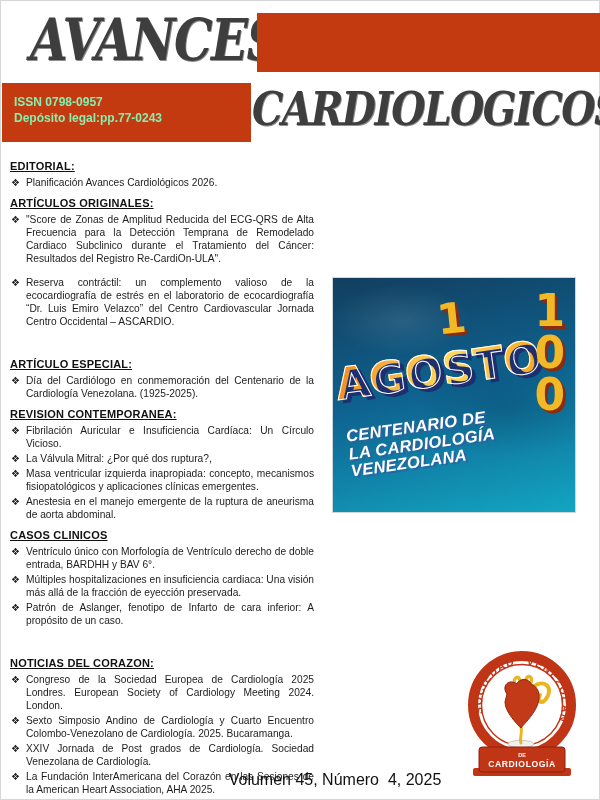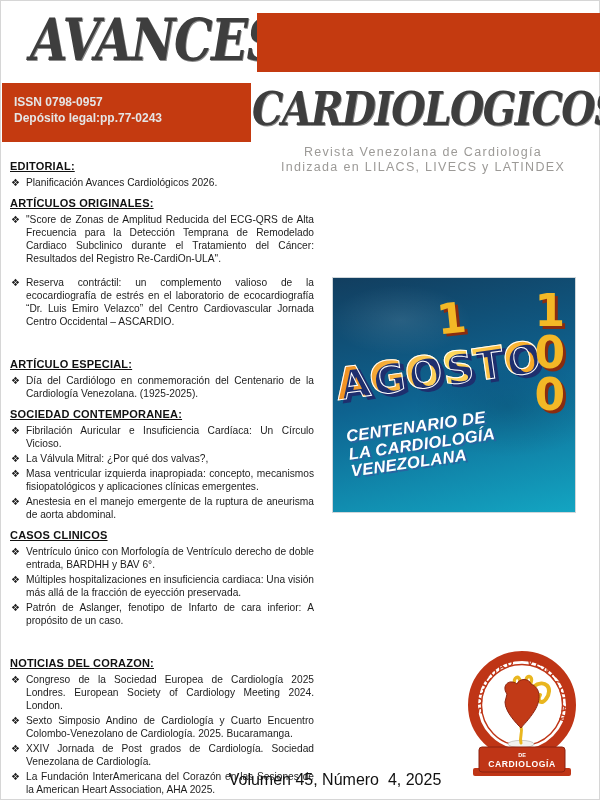--- a/index.html
+++ b/index.html
@@ -18,21 +18,21 @@
     letter-spacing:-2px; transform:scaleX(0.84); transform-origin:left top;
     text-shadow:1px 1px 0 #8f8f8f;
     white-space:nowrap;
   }
   .red-rect-top {
     position:absolute; left:257px; top:13px; width:343px; height:59px;
     background:#c43a10;
   }
   .issn-box {
     position:absolute; left:2px; top:83px; width:249px; height:59px;
-    background:#c43a10; color:#e5e5e5; font-weight:bold; font-size:12px;
+    background:#c43a10; color:#86efac; font-weight:bold; font-size:12px;
     padding:11px 0 0 12px; line-height:16px;
   }
   .title-cardio {
     position:absolute; left:252px; top:76px;
     font-family:"DejaVu Serif", serif; font-style:italic; font-weight:bold;
     font-size:47px; line-height:66px; color:#3e3e3e;
     letter-spacing:-2px; transform:scaleX(0.84); transform-origin:left top;
     text-shadow:1px 1px 0 #8f8f8f;
     white-space:nowrap;
   }
@@ -114,24 +114,20 @@
   <div class="title-avances">AVANCES</div>
   <div class="red-rect-top"></div>
 
   <div class="issn-box">
     <div>ISSN 0798-0957</div>
     <div>Depósito legal:pp.77-0243</div>
   </div>
 
   <div class="title-cardio">CARDIOLOGICOS</div>
 
-  <div class="subtitle">
-    <div>Revista Venezolana de Cardiología</div>
-    <div>Indizada en LILACS, LIVECS y LATINDEX</div>
-  </div>
 
   <div class="toc">
 
     <section class="toc-section">
       <h3 class="toc-heading">EDITORIAL:</h3>
       <div class="toc-item">
         <span class="bullet">❖</span>
         <span class="item-text">Planificación Avances Cardiológicos 2026.</span>
       </div>
     </section>
@@ -150,28 +146,28 @@
 
     <section class="toc-section">
       <h3 class="toc-heading sec-gap">ARTÍCULO ESPECIAL:</h3>
       <div class="toc-item">
         <span class="bullet">❖</span>
         <span class="item-text">Día del Cardiólogo en conmemoración del Centenario de la Cardiología Venezolana.  (1925-2025).</span>
       </div>
     </section>
 
     <section class="toc-section">
-      <h3 class="toc-heading">SOCIEDAD CONTEMPORANEA:</h3>
+      <h3 class="toc-heading">REVISION CONTEMPORANEA:</h3>
       <div class="toc-item">
         <span class="bullet">❖</span>
         <span class="item-text">Fibrilación Auricular e Insuficiencia Cardíaca: Un Círculo Vicioso.</span>
       </div>
       <div class="toc-item">
         <span class="bullet">❖</span>
-        <span class="item-text">La Válvula Mitral: ¿Por qué dos valvas?,</span>
+        <span class="item-text">La Válvula Mitral: ¿Por qué dos ruptura?,</span>
       </div>
       <div class="toc-item">
         <span class="bullet">❖</span>
         <span class="item-text">Masa ventricular izquierda inapropiada: concepto, mecanismos fisiopatológicos y aplicaciones clínicas emergentes.</span>
       </div>
       <div class="toc-item">
         <span class="bullet">❖</span>
         <span class="item-text">Anestesia en el manejo emergente de la ruptura de aneurisma de aorta abdominal.</span>
       </div>
     </section>

